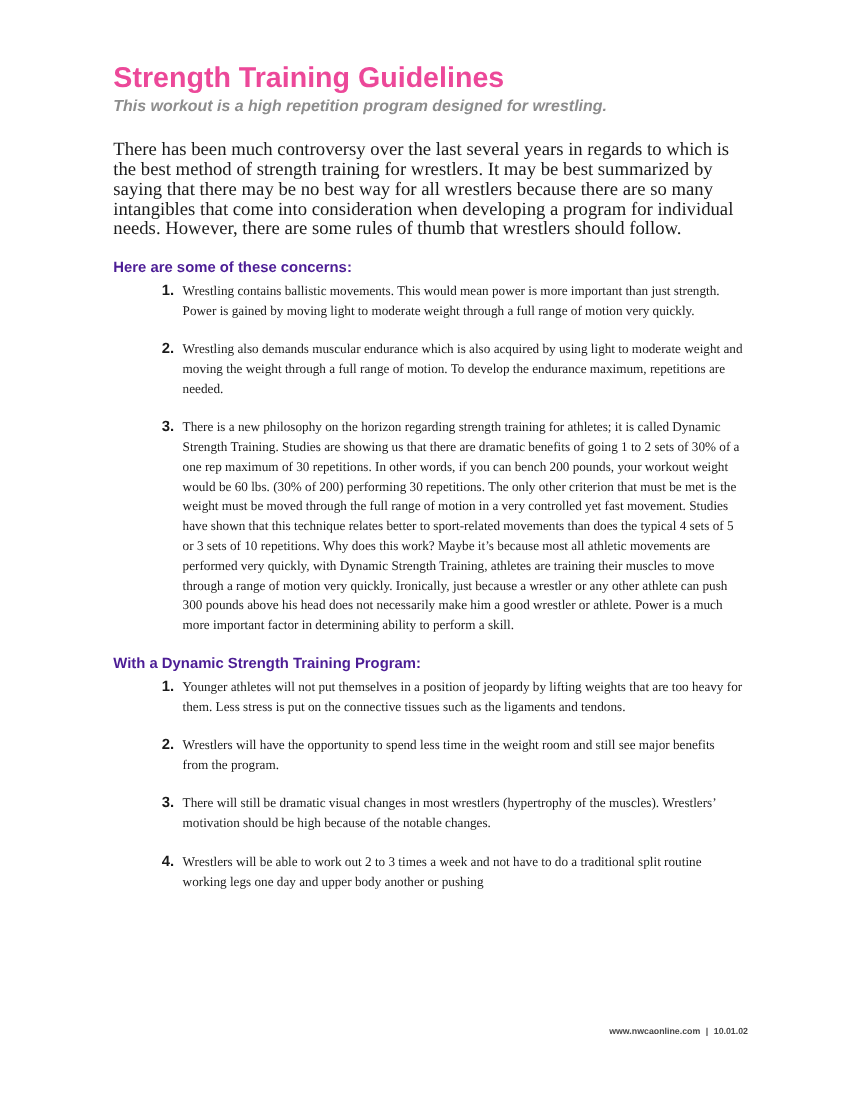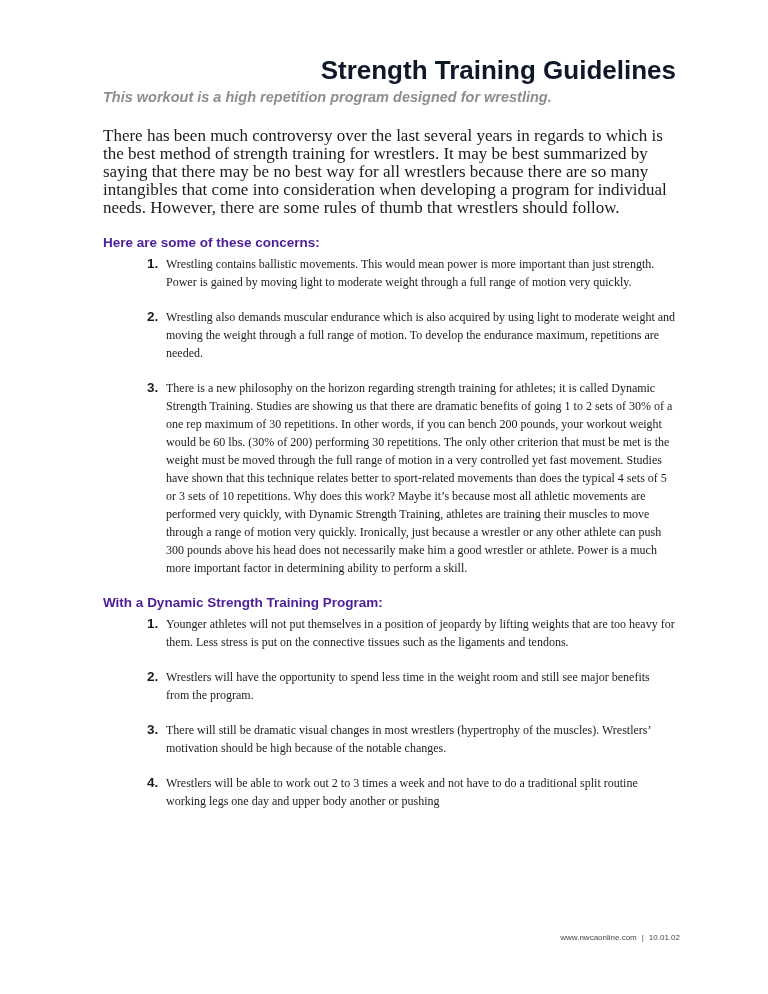--- a/index.html
+++ b/index.html
@@ -13,26 +13,26 @@
     height: 994px;
     background: #ffffff;
     box-sizing: border-box;
     padding: 55px 92px 0 103px;
     overflow: hidden;
     font-family: "Liberation Serif", serif;
     color: #1b1b1b;
   }
   .doc-title {
     margin: 0 0 3px 0;
-    text-align: right;
+    text-align: left;
     font-family: "Liberation Sans", sans-serif;
     font-weight: bold;
     font-size: 26px;
     line-height: 30px;
-    color: #0f172a;
+    color: #ec4899;
   }
   .doc-subtitle {
     margin: 0 0 20px 0;
     text-align: left;
     font-family: "Liberation Sans", sans-serif;
     font-weight: bold;
     font-style: italic;
     font-size: 14.5px;
     line-height: 19px;
     color: #8d8d8d;
@@ -73,20 +73,21 @@
   .footer {
     position: absolute;
     right: 88px;
     bottom: 52px;
     display: inline-flex;
     align-items: center;
     gap: 5px;
     font-family: "Liberation Sans", sans-serif;
     font-size: 8px;
     color: #474747;
+    font-weight: bold;
   }
 </style>
 </head>
 <body>
 
 <div class="page">
 
   <h1 class="doc-title">Strength Training Guidelines</h1>
 
   <div class="doc-subtitle">This workout is a high repetition program designed for wrestling.</div>

